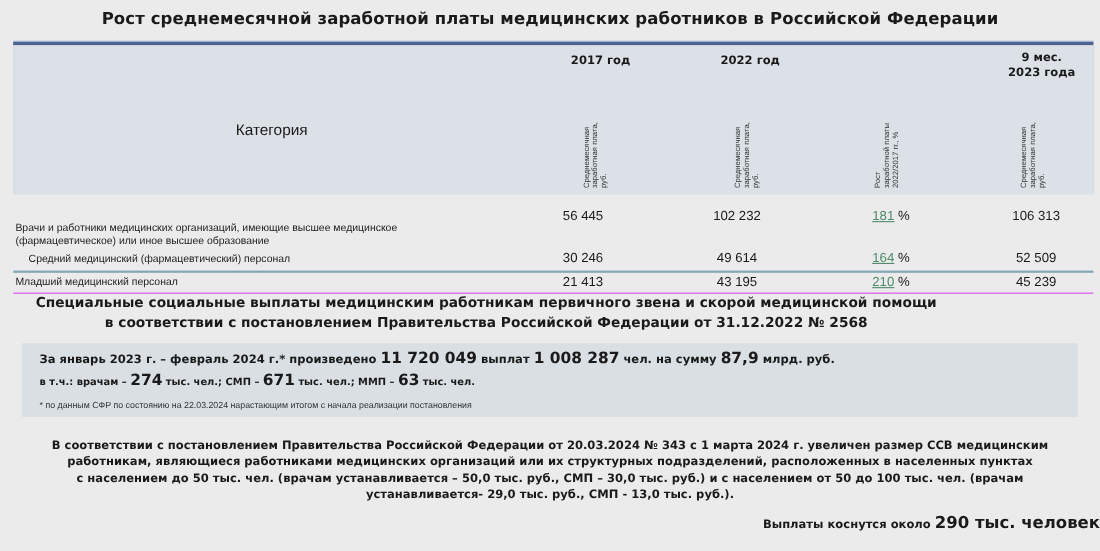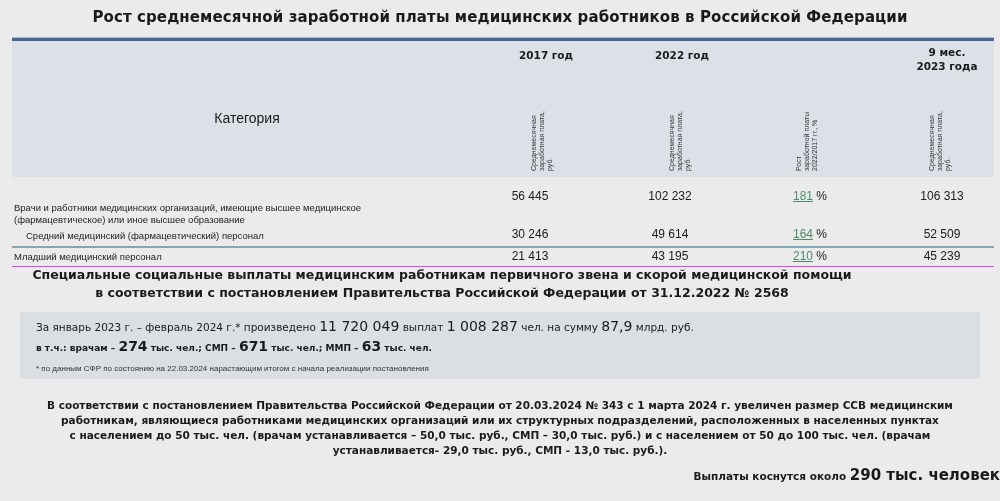--- a/index.html
+++ b/index.html
@@ -56,21 +56,21 @@
     .c4 { left: 880px; }
     .section2-title {
       position: absolute; left: 0; top: 266px; width: 884px; text-align: center;
       font-weight: bold; font-size: 12.5px; line-height: 18px;
     }
     .info-box {
       position: absolute; left: 20px; top: 312px; width: 960px; height: 67px;
       background: #d9dfe3;
     }
     .info-line1 {
-      position: absolute; left: 16px; top: 6px; font-size: 10.5px; font-weight: normal;
+      position: absolute; left: 16px; top: 6px; font-size: 10.5px; font-weight: bold;
     }
     .info-line2 {
       position: absolute; left: 16px; top: 26px; font-size: 9px; font-weight: bold;
     }
     .big { font-size: 14px; }
     .info-note {
       position: absolute; left: 16px; top: 52px; font-size: 8px; color: #333;
       font-family: "Liberation Sans", sans-serif;
     }
     .para {

